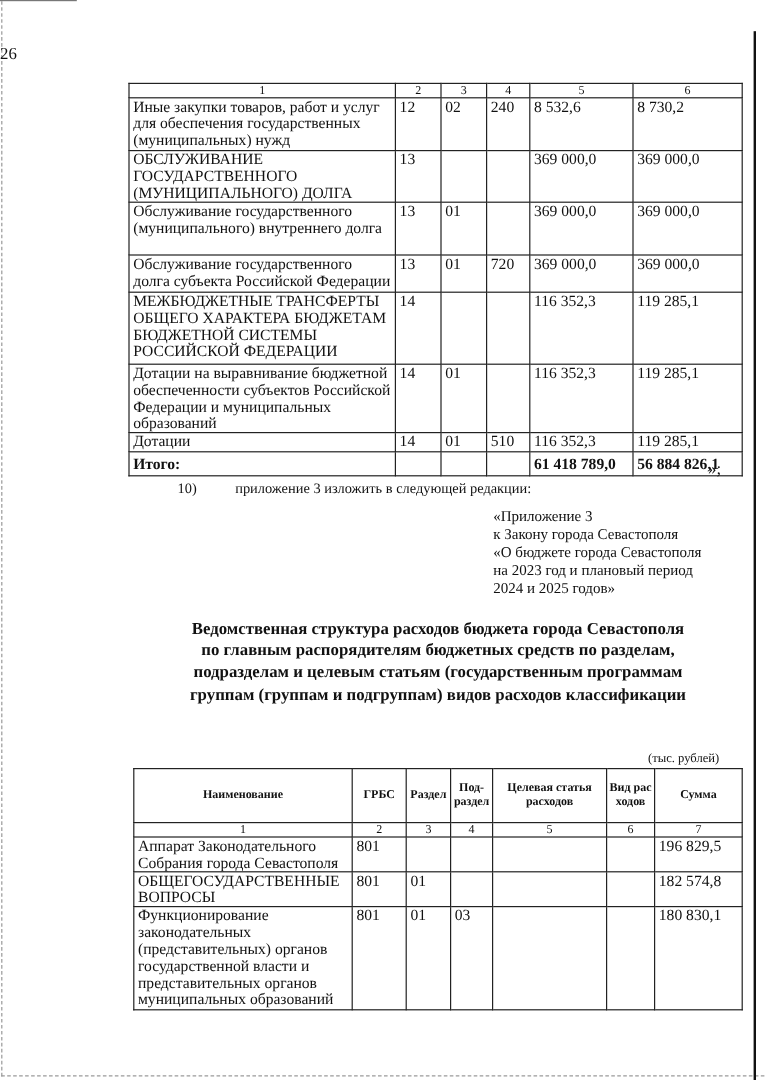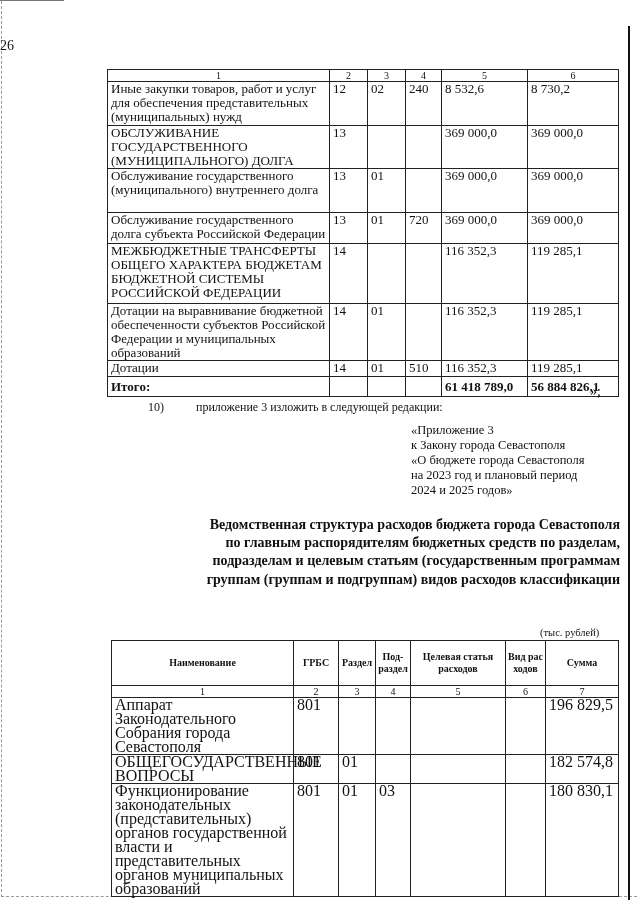--- a/index.html
+++ b/index.html
@@ -17,28 +17,28 @@
   .t1 .hdr td { font-size:10px; line-height:11px; text-align:center; height:11px; }
   .num { text-align:left; }
   .ctr { text-align:left; }
   .bold { font-weight:bold; }
   .total td { height:19px; line-height:19px; }
 
   .closing { position:absolute; left:590px; top:384px; font-size:14px; }
   .item { position:absolute; left:148px; top:400px; font-size:12px; }
   .item .n { display:inline-block; width:48px; }
   .appendix { position:absolute; left:411px; top:423px; font-size:12.5px; line-height:15px; }
-  .title { position:absolute; left:110px; width:510px; top:516px; text-align:right;
+  .title { position:absolute; left:110px; width:510px; top:516px; text-align:center;
            font-weight:bold; font-size:14px; line-height:18.2px; }
   .units { position:absolute; left:540px; top:627px; font-size:10.5px; }
 
   .t2 { left:111px; top:640px; width:507px; }
   .t2 .h1 td { font-size:10px; font-weight:bold; text-align:center; vertical-align:middle; line-height:12px; height:44px; padding:0 1px; }
   .t2 .h2 td { font-size:10px; line-height:11px; text-align:center; height:11px; }
-  .t2 td { font-size:16px; line-height:14px; }
+  .t2 td { font-size:13px; line-height:14px; }
 </style>
 </head>
 <body>
 
 <div class="page-border"></div>
 <div class="top-rule"></div>
 <div class="right-rule"></div>
 
 <div class="page-num">26</div>
 
@@ -54,21 +54,21 @@
   <tbody>
       <tr class="hdr">
     <td>1</td>
     <td>2</td>
     <td>3</td>
     <td>4</td>
     <td>5</td>
     <td>6</td>
   </tr>
   <tr style="height:44px">
-    <td>Иные закупки товаров, работ и услуг для обеспечения представительных (муниципальных) нужд</td>
+    <td>Иные закупки товаров, работ и услуг для обеспечения государственных (муниципальных) нужд</td>
     <td class="ctr">12</td>
     <td class="ctr">02</td>
     <td class="ctr">240</td>
     <td class="num">8 532,6</td>
     <td class="num">8 730,2</td>
   </tr>
   <tr style="height:41px">
     <td>ОБСЛУЖИВАНИЕ ГОСУДАРСТВЕННОГО (МУНИЦИПАЛЬНОГО) ДОЛГА</td>
     <td class="ctr">13</td>
     <td class="ctr"></td>

